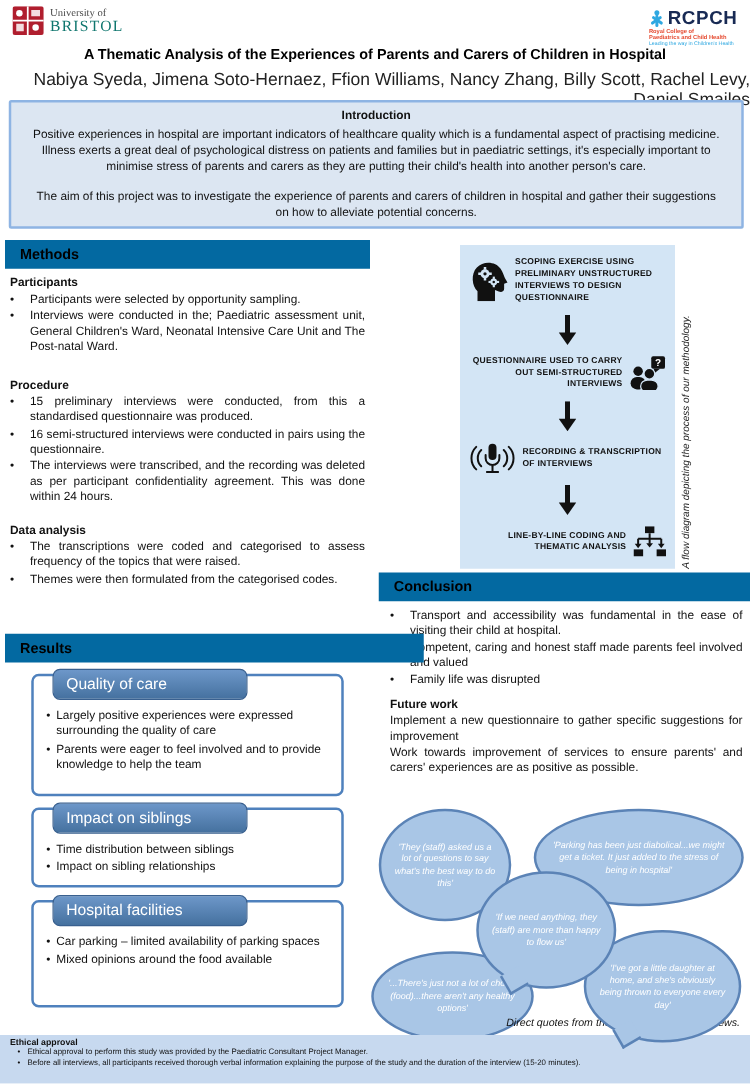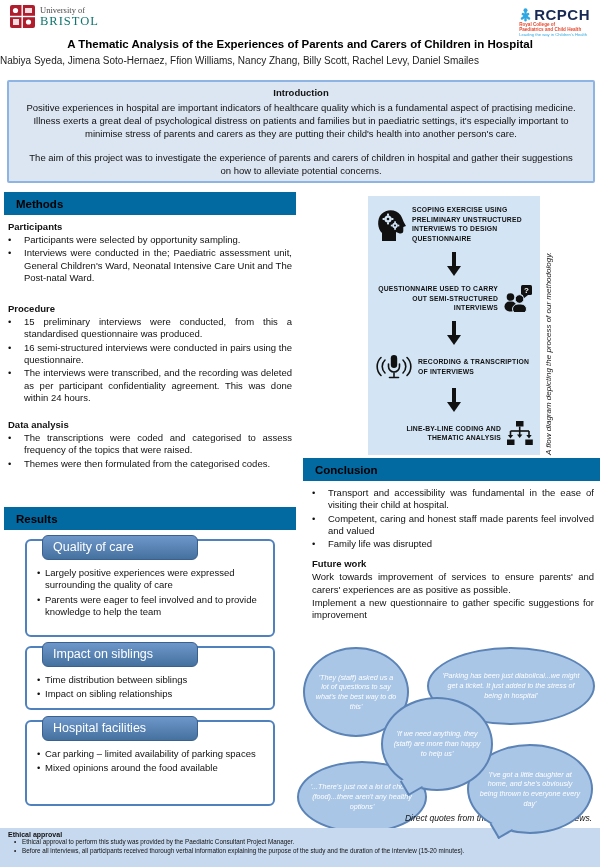--- a/index.html
+++ b/index.html
@@ -11,34 +11,34 @@
   .bristol-text{font-family:"Liberation Serif",serif;color:#4a4a4a;line-height:1;}
   .uof{font-size:8.5px;margin-bottom:1px;}
   .brl{font-size:12.5px;letter-spacing:1px;color:#0f766e;}
   .rcpch{position:absolute;right:10px;top:7px;text-align:left;line-height:1.05;}
   .rcpch-top{display:flex;align-items:center;gap:2px;}
   .rcpch-acronym{font-size:15px;font-weight:bold;color:#182a54;letter-spacing:0.5px;}
   .rcpch-red{font-size:4.6px;font-weight:bold;color:#e5492f;}
   .rcpch-tag{font-size:4.2px;color:#2fa8e1;margin-top:1px;}
   .title{position:absolute;left:0;top:38px;width:100%;text-align:center;
          font-size:11.5px;font-weight:bold;color:#000;}
-  .authors{position:absolute;left:0;top:55px;width:100%;text-align:left;font-size:10px;color:#222;}
+  .authors{position:absolute;left:0;top:55px;width:100%;text-align:right;font-size:14px;color:#222;}
 
   
   .intro{position:absolute;left:7px;top:80px;width:556px;height:89px;background:#dce6f2;
          border:2px solid #8eb4e3;border-radius:2px;padding:5px 14px;text-align:center;}
   .intro h3{margin:0 0 3px 0;font-size:9.5px;}
   .intro p{margin:0;font-size:9.5px;line-height:1.38;}
   .intro p + p{margin-top:11px;text-align:center;}
 
   
   .secbar{position:absolute;background:#0369a1;height:23px;display:flex;align-items:center;
           padding-left:12px;font-size:11.5px;font-weight:bold;color:#000;box-sizing:border-box;}
   .secbar.methods{left:4px;top:192px;width:292px;}
-  .secbar.results{left:4px;top:507px;width:292px;}
+  .secbar.results{left:4px;top:507px;width:335px;}
   .secbar.conclusion{left:303px;top:458px;width:297px;}
 
   
   .tblock{position:absolute;left:8px;width:284px;}
   .tblock h4{margin:0 0 2px 0;font-size:9.5px;}
   .bullet{display:flex;font-size:9.5px;line-height:1.3;margin-bottom:1px;}
   .bullet .marker{flex:0 0 16px;}
   .bullet .marker::before{content:"\2022";}
   .bullet .btext{flex:1;text-align:justify;}
   .p-participants{top:221px;}
@@ -294,22 +294,22 @@
         <span class="btext">Competent, caring and honest staff made parents feel involved and valued</span>
       </div>
     <div class="bullet">
         <span class="marker"></span>
         <span class="btext">Family life was disrupted</span>
       </div>
   </div>
 
   <div class="futurework">
     <h4>Future work</h4>
+    <p>Implement a new questionnaire to gather specific suggestions for improvement</p>
     <p>Work towards improvement of services to ensure parents' and carers' experiences are as positive as possible.</p>
-    <p>Implement a new questionnaire to gather specific suggestions for improvement</p>
   </div>
 
   <div class="secbar results">Results</div>
 
   <div class="rbox rbox1">
     <div class="ribbon">Quality of care</div>
     <div class="bullet">
         <span class="marker"></span>
         <span class="btext">Largely positive experiences were expressed surrounding the quality of care</span>
       </div>
@@ -343,21 +343,21 @@
       </div>
   </div>
 
   <div class="bubble b1">
       <span class="q">'They (staff) asked us a lot of questions to say what's the best way to do this'</span>
     </div>
   <div class="bubble b2">
       <span class="q">'Parking has been just diabolical...we might get a ticket. It just added to the stress of being in hospital'</span>
     </div>
   <div class="bubble b3">
-      <span class="q">'If we need anything, they (staff) are more than happy to help us'</span>
+      <span class="q">'If we need anything, they (staff) are more than happy to flow us'</span>
     </div>
   <div class="bubble b4">
       <span class="q">'I've got a little daughter at home, and she's obviously being thrown to everyone every day'</span>
     </div>
   <div class="bubble b5">
       <span class="q">'...There's just not a lot of choice (food)...there aren't any healthy options'</span>
     </div>
   <div class="qcaption">Direct quotes from the semi-structured interviews.</div>
 
   <div class="ethics">

